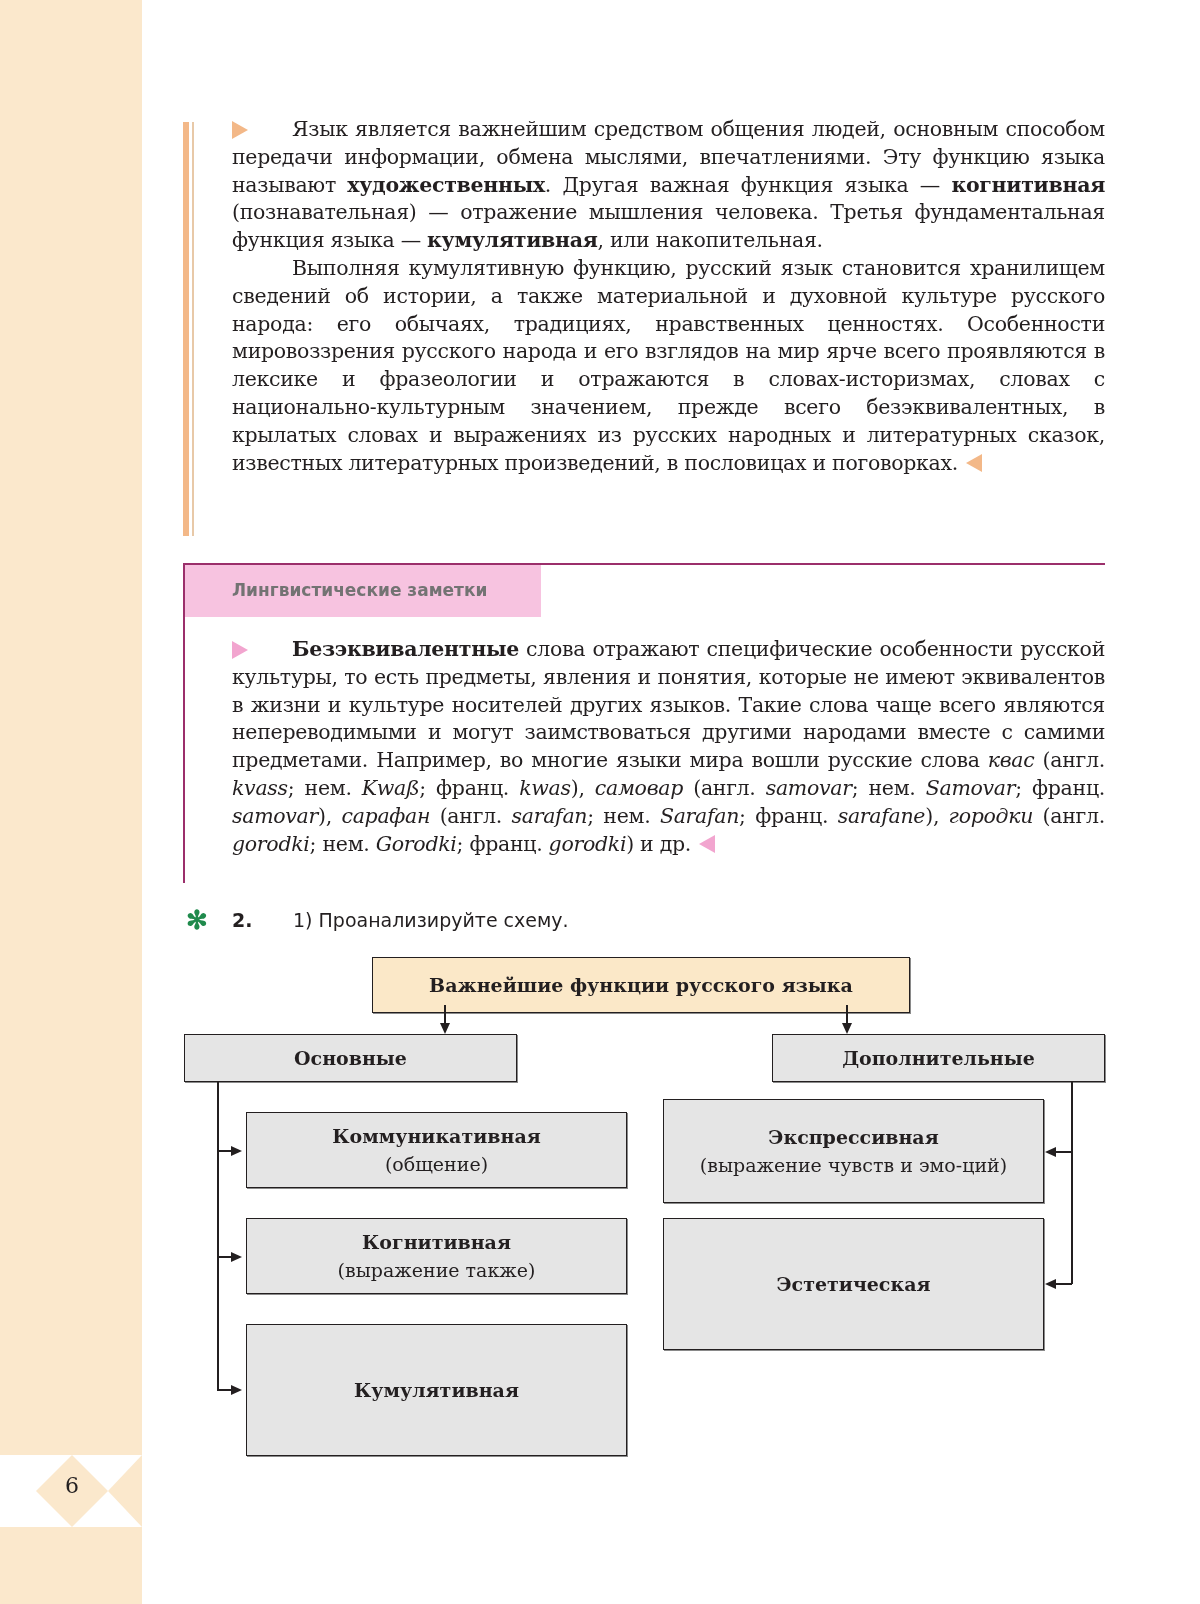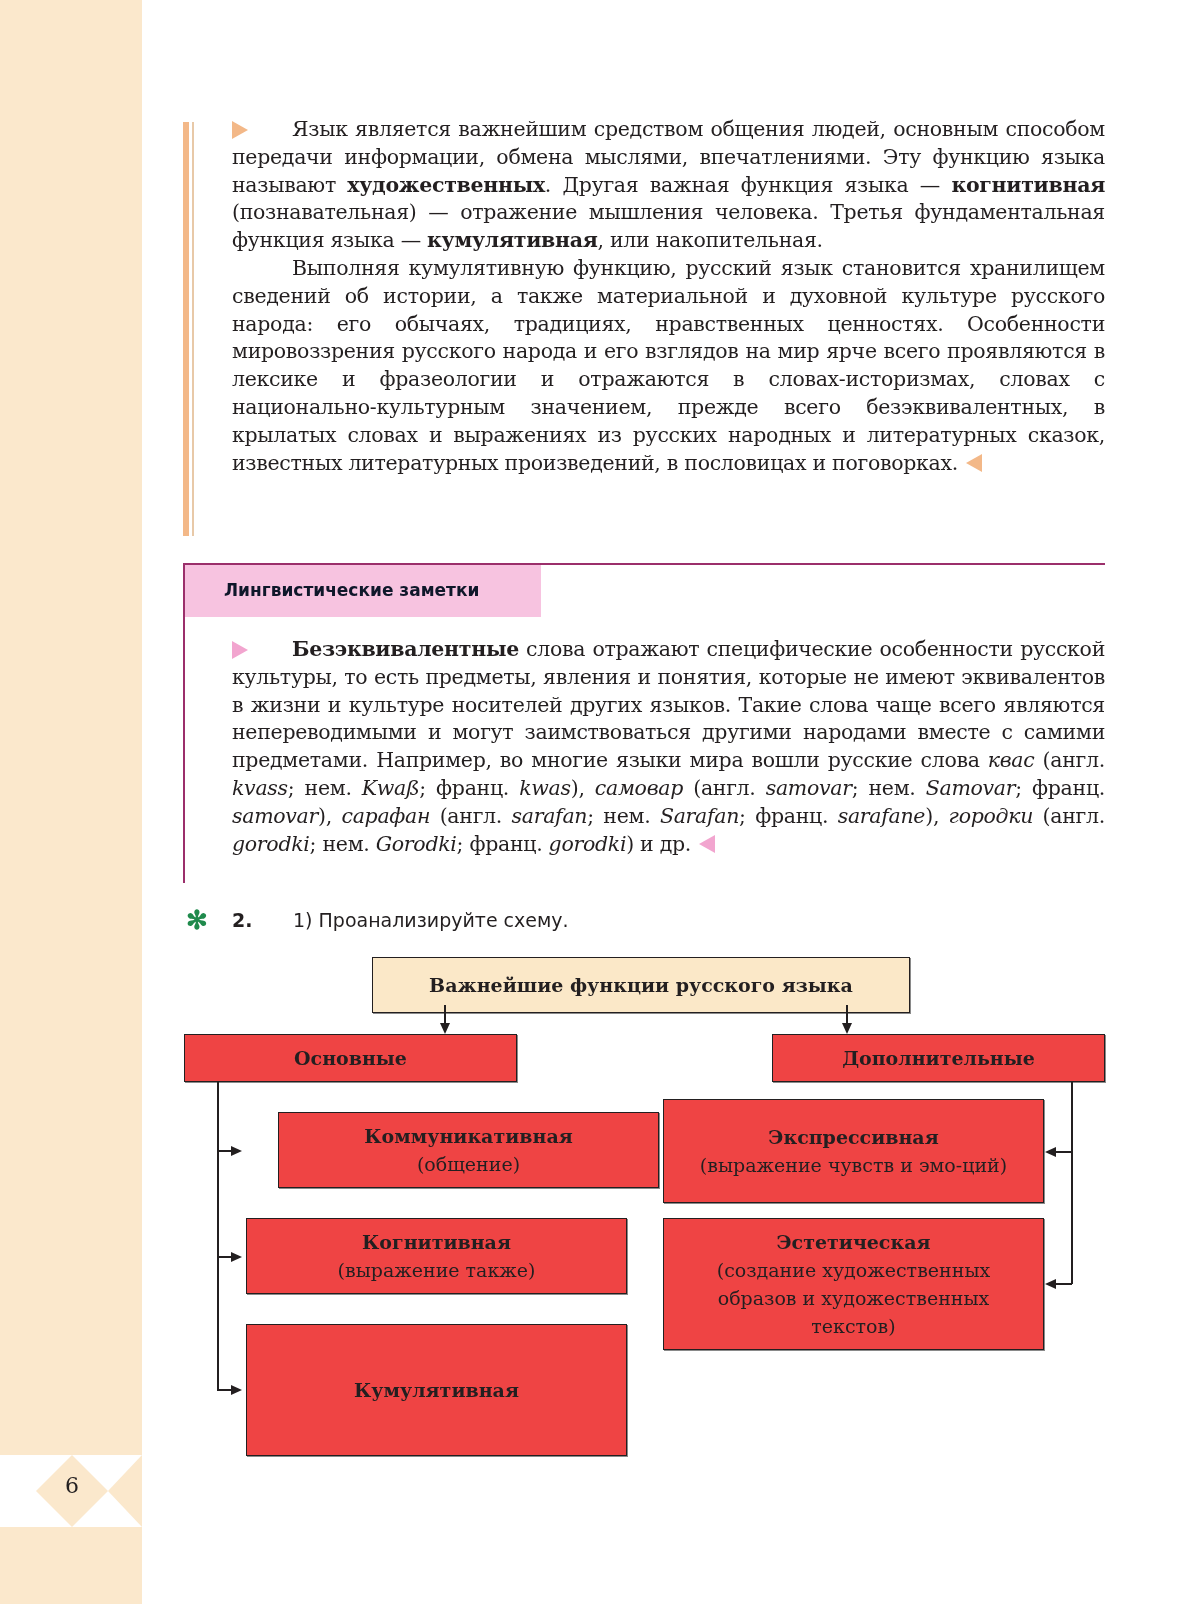--- a/index.html
+++ b/index.html
@@ -17,26 +17,26 @@
           font-family:"DejaVu Serif", serif; letter-spacing:-0.3px; }
   .para p { margin:0; text-indent:60px; }
   .para b { font-weight:bold; }
   .para i { font-style:italic; }
   .mark-r { position:absolute; width:0; height:0; border-top:9px solid transparent; border-bottom:9px solid transparent; }
   .mark-l { display:inline-block; width:0; height:0; border-top:9px solid transparent; border-bottom:9px solid transparent; vertical-align:-2px; margin-left:8px; }
 
   .ling-top { position:absolute; left:183px; top:563px; width:922px; height:2px; background:#9b2f6b; }
   .ling-left { position:absolute; left:183px; top:563px; width:2px; height:320px; background:#9b2f6b; }
   .ling-head { position:absolute; left:185px; top:565px; width:356px; height:52px; background:#f7c3e0; }
-  .ling-title { position:absolute; left:224px; top:580px; font-family:"DejaVu Sans", sans-serif; font-weight:bold; font-size:17px; color:#0f172a; }
+  .ling-title { position:absolute; left:232px; top:580px; font-family:"DejaVu Sans", sans-serif; font-weight:bold; font-size:17px; color:#737373; }
 
   .task { position:absolute; top:909px; font-family:"DejaVu Sans", sans-serif; font-size:19px; }
   .star { position:absolute; left:186px; top:905px; font-size:26px; color:#1f8a4c; font-weight:bold; }
 
-  .box { position:absolute; border:1.5px solid #231f20; background:#ef4444; box-sizing:border-box;
+  .box { position:absolute; border:1.5px solid #231f20; background:#e5e5e5; box-sizing:border-box;
          text-align:center; font-family:"DejaVu Serif", serif; font-size:19px; line-height:28px;
          box-shadow:1px 1px 0 #8a8a8a; display:flex; flex-direction:column; justify-content:center; }
   .box .t { font-weight:bold; }
   .box.root { background:#fbe8c8; }
   .ln { position:absolute; background:#231f20; }
   .arr-d { position:absolute; width:0; height:0; border-left:5px solid transparent; border-right:5px solid transparent; border-top:11px solid #231f20; }
   .arr-r { position:absolute; width:0; height:0; border-top:5px solid transparent; border-bottom:5px solid transparent; border-left:11px solid #231f20; }
   .arr-l { position:absolute; width:0; height:0; border-top:5px solid transparent; border-bottom:5px solid transparent; border-right:11px solid #231f20; }
 </style>
 </head>
@@ -91,21 +91,21 @@
 </div>
 
 <div class="ln" style="left:217px;top:1082px;width:1.5px;height:308px;"></div>
 <div class="ln" style="left:217px;top:1150px;width:14px;height:1.5px;"></div>
 <div class="arr-r" style="left:231px;top:1146px;"></div>
 <div class="ln" style="left:217px;top:1256px;width:14px;height:1.5px;"></div>
 <div class="arr-r" style="left:231px;top:1252px;"></div>
 <div class="ln" style="left:217px;top:1389px;width:14px;height:1.5px;"></div>
 <div class="arr-r" style="left:231px;top:1385px;"></div>
 
-<div class="box" style="left:246px;top:1112px;width:381px;height:76px;margin-left:32px;">
+<div class="box" style="left:246px;top:1112px;width:381px;height:76px;">
   <div class="t">Коммуникативная</div>
   <div>(общение)</div>
 </div>
 <div class="box" style="left:246px;top:1218px;width:381px;height:76px;">
   <div class="t">Когнитивная</div>
   <div>(выражение также)</div>
 </div>
 <div class="box" style="left:246px;top:1324px;width:381px;height:132px;padding:0 18px;">
   <div class="t">Кумулятивная</div>
 </div>
@@ -115,14 +115,13 @@
 <div class="arr-l" style="left:1045px;top:1147px;"></div>
 <div class="ln" style="left:1056px;top:1283px;width:16px;height:1.5px;"></div>
 <div class="arr-l" style="left:1045px;top:1279px;"></div>
 
 <div class="box" style="left:663px;top:1099px;width:381px;height:104px;padding:0 18px;">
   <div class="t">Экспрессивная</div>
   <div>(выражение чувств и эмо-ций)</div>
 </div>
 <div class="box" style="left:663px;top:1218px;width:381px;height:132px;padding:0 30px;">
   <div class="t">Эстетическая</div>
-  <div>(создание художественных образов и художественных текстов)</div>
 </div>
 
 </body></html>

